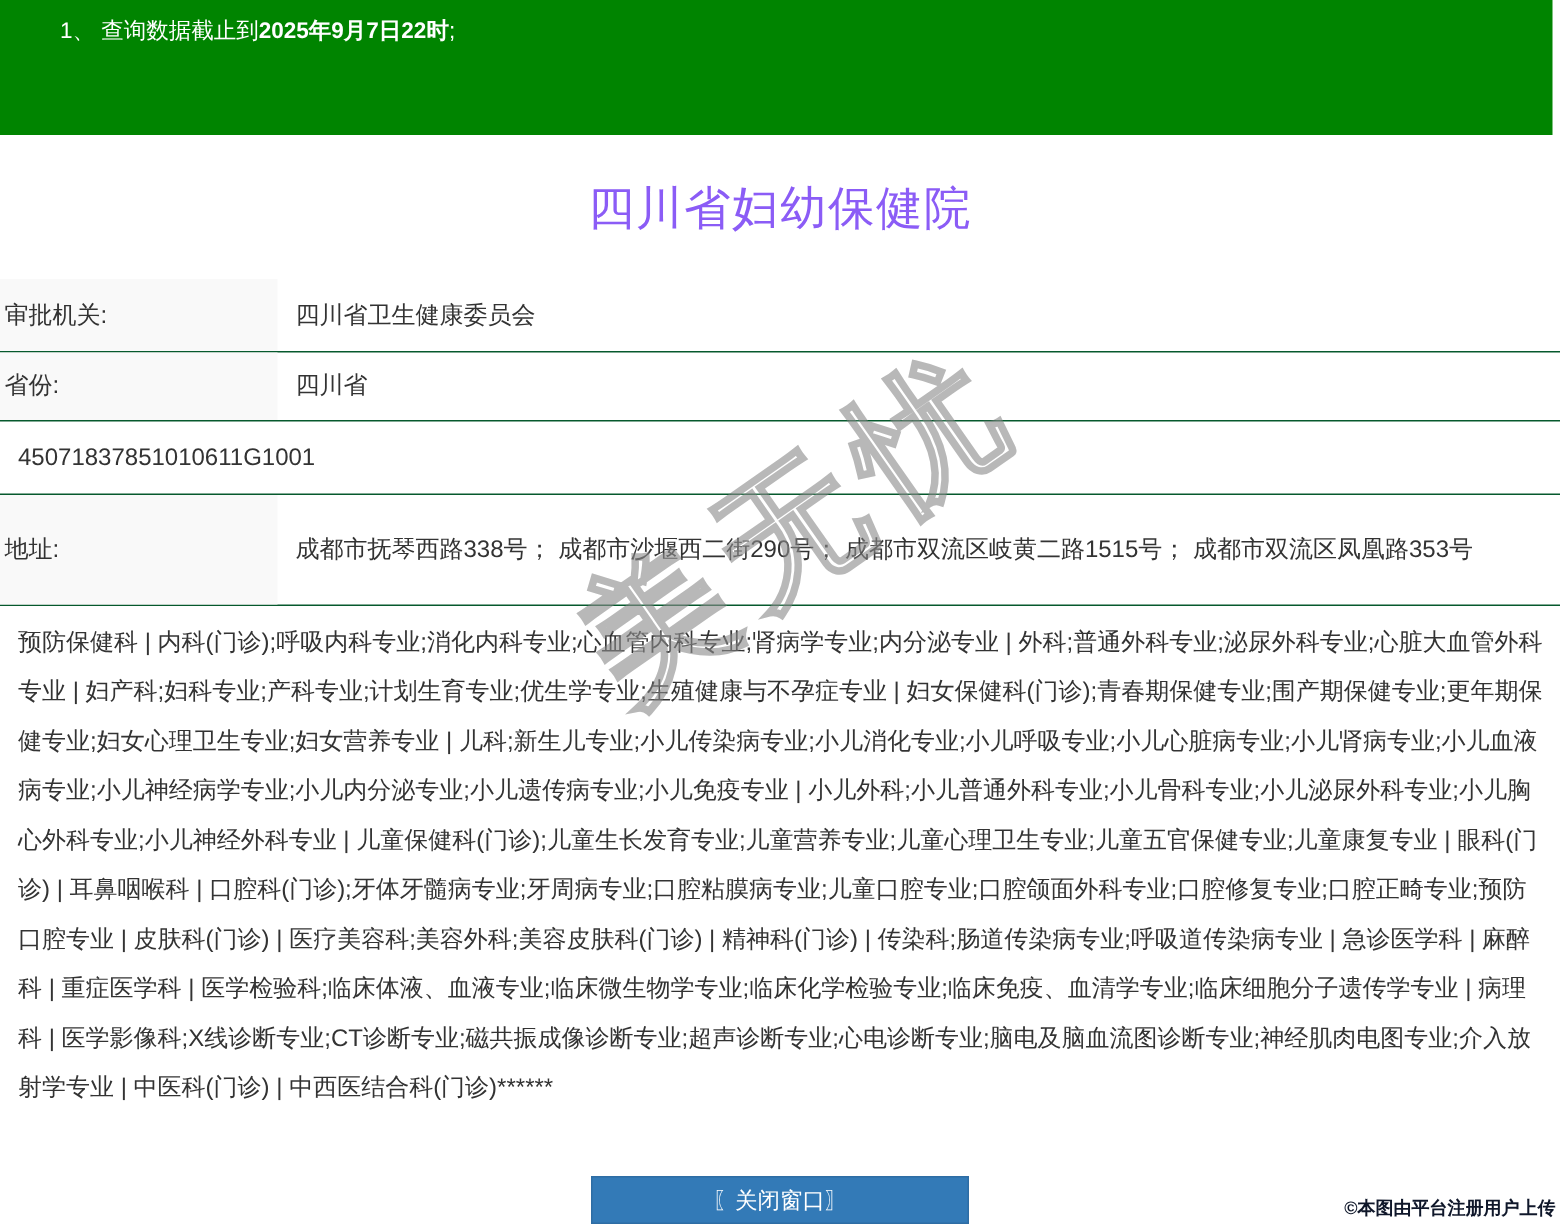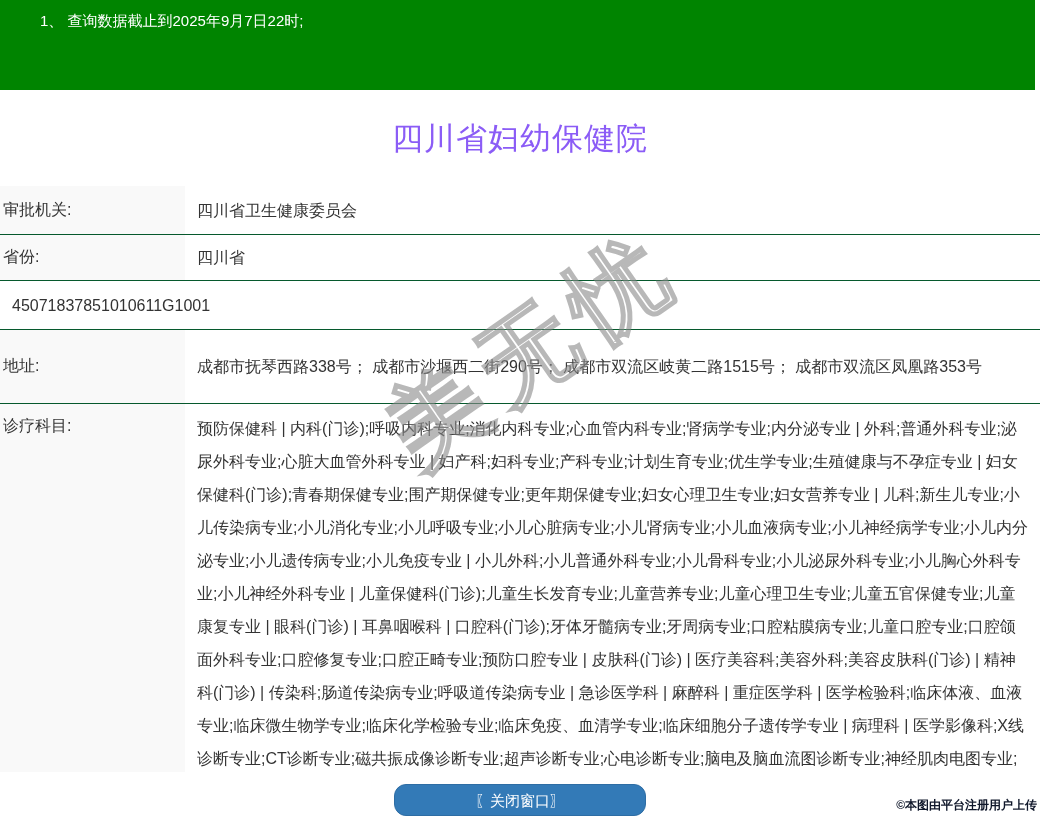--- a/index.html
+++ b/index.html
@@ -7,21 +7,21 @@
     width:1040px;height:819px;position:relative;overflow:hidden;
     background:#ffffff;color:#333;
     font-family:"Liberation Sans","DejaVu Sans",sans-serif;
   }
   
   .notice-banner{
     position:absolute;top:0;left:0;width:1035px;height:90px;
     background:#008400;color:#ffffff;box-sizing:border-box;
     padding:7px 0 0 40px;font-size:15px;line-height:27px;
   }
-  .notice-line b{font-weight:normal;text-align:center;}
+  .notice-line b{font-weight:bold;text-align:center;}
   
   .page-title{
     position:absolute;top:118px;left:0;width:100%;
     text-align:center;font-size:31px;font-weight:400;color:#8b5cf6;
     letter-spacing:1px;margin:0;
   }
   
   .info-table{position:absolute;top:186px;left:0;width:1040px;}
   .row{display:flex;border-bottom:1px solid #06592d;}
   .row .label{
@@ -38,21 +38,21 @@
   .row-regno{height:48px;}
   .row-address{height:73px;}
   .row-departments{height:368px;overflow:hidden;border-bottom:none;}
   .row-departments .label{align-items:flex-start;padding-top:12px;}
   .row-departments .value{display:block;padding-top:8px;align-items:flex-start;}
   
   .button-row{position:absolute;top:784px;left:0;width:100%;text-align:center;}
   .close-btn{
     display:inline-block;width:252px;height:32px;line-height:32px;
     background:#337ab7;color:#ffffff;font-size:15px;border:1px solid #2e6da4;
-    border-radius:12px;cursor:pointer;text-align:center;padding:0;
+    border-radius:0;cursor:pointer;text-align:center;padding:0;
     font-family:"Liberation Sans","DejaVu Sans",sans-serif;
   }
   
   .diagonal-watermark{
     position:absolute;left:400px;top:380px;z-index:5;
     transform:rotate(-35deg);transform-origin:0 50%;
     font-size:95px;font-weight:700;letter-spacing:14px;white-space:nowrap;
     color:rgba(255,255,255,0.15);
     -webkit-text-stroke:2px rgba(125,125,125,0.55);
     pointer-events:none;
@@ -82,21 +82,20 @@
     <div class="value">四川省</div>
   </div>
   <div class="row row-regno">
     <div class="value">45071837851010611G1001</div>
   </div>
   <div class="row row-address">
     <div class="label">地址:</div>
     <div class="value">成都市抚琴西路338号； 成都市沙堰西二街290号； 成都市双流区岐黄二路1515号； 成都市双流区凤凰路353号</div>
   </div>
   <div class="row row-departments">
-    <div class="label">诊疗科目:</div>
     <div class="value">预防保健科 | 内科(门诊);呼吸内科专业;消化内科专业;心血管内科专业;肾病学专业;内分泌专业 | 外科;普通外科专业;泌尿外科专业;心脏大血管外科专业 | 妇产科;妇科专业;产科专业;计划生育专业;优生学专业;生殖健康与不孕症专业 | 妇女保健科(门诊);青春期保健专业;围产期保健专业;更年期保健专业;妇女心理卫生专业;妇女营养专业 | 儿科;新生儿专业;小儿传染病专业;小儿消化专业;小儿呼吸专业;小儿心脏病专业;小儿肾病专业;小儿血液病专业;小儿神经病学专业;小儿内分泌专业;小儿遗传病专业;小儿免疫专业 | 小儿外科;小儿普通外科专业;小儿骨科专业;小儿泌尿外科专业;小儿胸心外科专业;小儿神经外科专业 | 儿童保健科(门诊);儿童生长发育专业;儿童营养专业;儿童心理卫生专业;儿童五官保健专业;儿童康复专业 | 眼科(门诊) | 耳鼻咽喉科 | 口腔科(门诊);牙体牙髓病专业;牙周病专业;口腔粘膜病专业;儿童口腔专业;口腔颌面外科专业;口腔修复专业;口腔正畸专业;预防口腔专业 | 皮肤科(门诊) | 医疗美容科;美容外科;美容皮肤科(门诊) | 精神科(门诊) | 传染科;肠道传染病专业;呼吸道传染病专业 | 急诊医学科 | 麻醉科 | 重症医学科 | 医学检验科;临床体液、血液专业;临床微生物学专业;临床化学检验专业;临床免疫、血清学专业;临床细胞分子遗传学专业 | 病理科 | 医学影像科;X线诊断专业;CT诊断专业;磁共振成像诊断专业;超声诊断专业;心电诊断专业;脑电及脑血流图诊断专业;神经肌肉电图专业;介入放射学专业 | 中医科(门诊) | 中西医结合科(门诊)******</div>
   </div>
 </div>
 
 <div class="diagonal-watermark">美无忧</div>
 
 <div class="button-row">
   <button class="close-btn">〖关闭窗口〗</button>
 </div>
 

